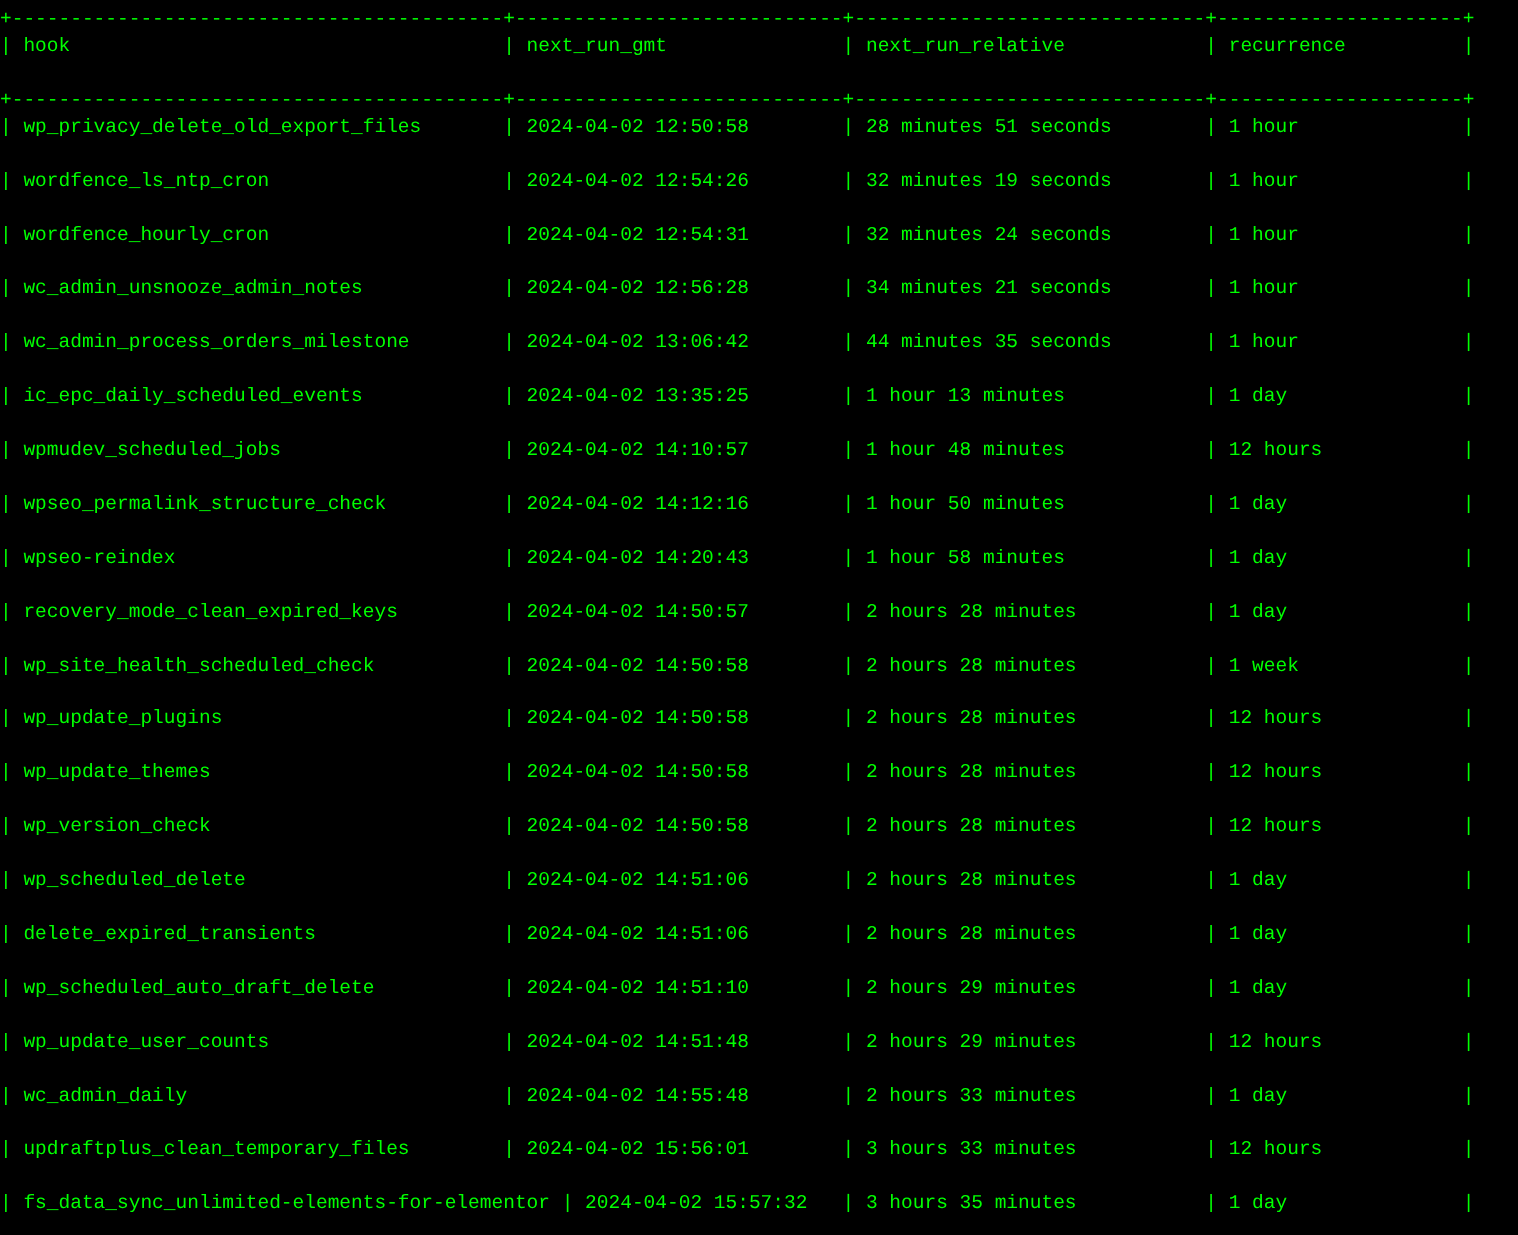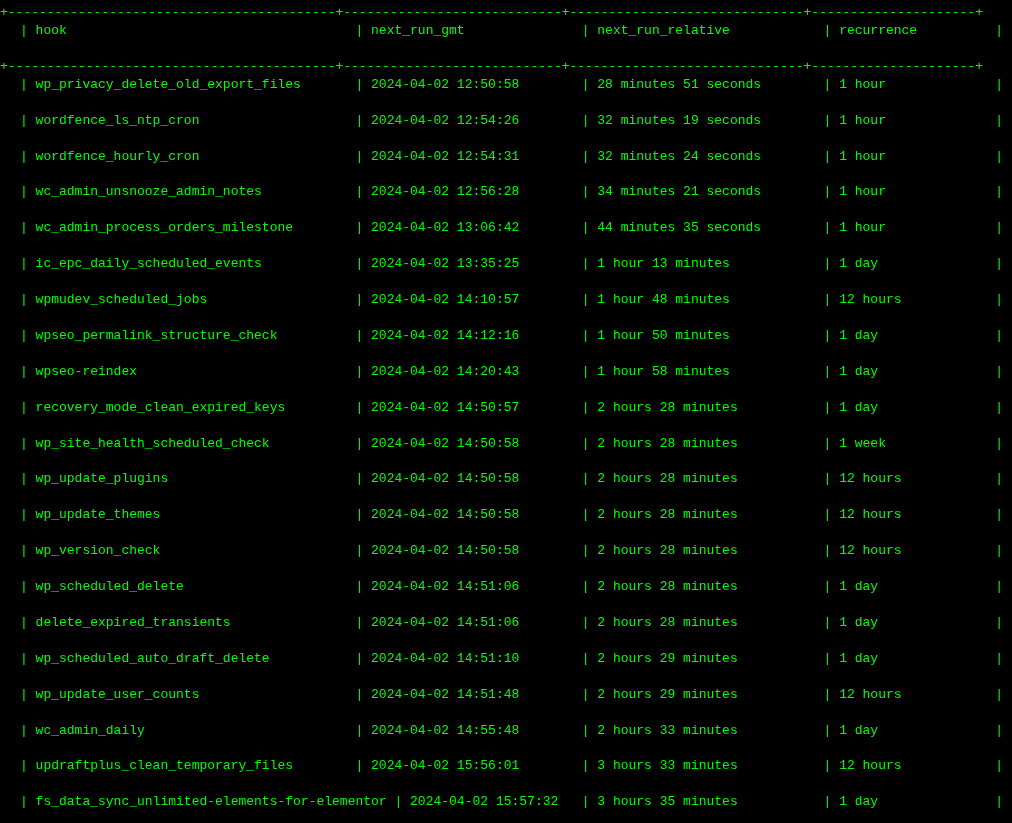--- a/index.html
+++ b/index.html
@@ -15,21 +15,20 @@
     .table-container {
       min-width: 1000px;
     }
     .divider {
       color: #00ff00;
       white-space: pre;
     }
     .row {
       white-space: pre;
       display: block;
-      margin-left: 20px;
     }
   </style>
 </head>
 <body>
 
 <div class="table-container">
   <span class="divider">+------------------------------------------+----------------------------+------------------------------+---------------------+</span>
   <br>
   <span class="row">| hook                                     | next_run_gmt               | next_run_relative            | recurrence          |</span>
   <br>

